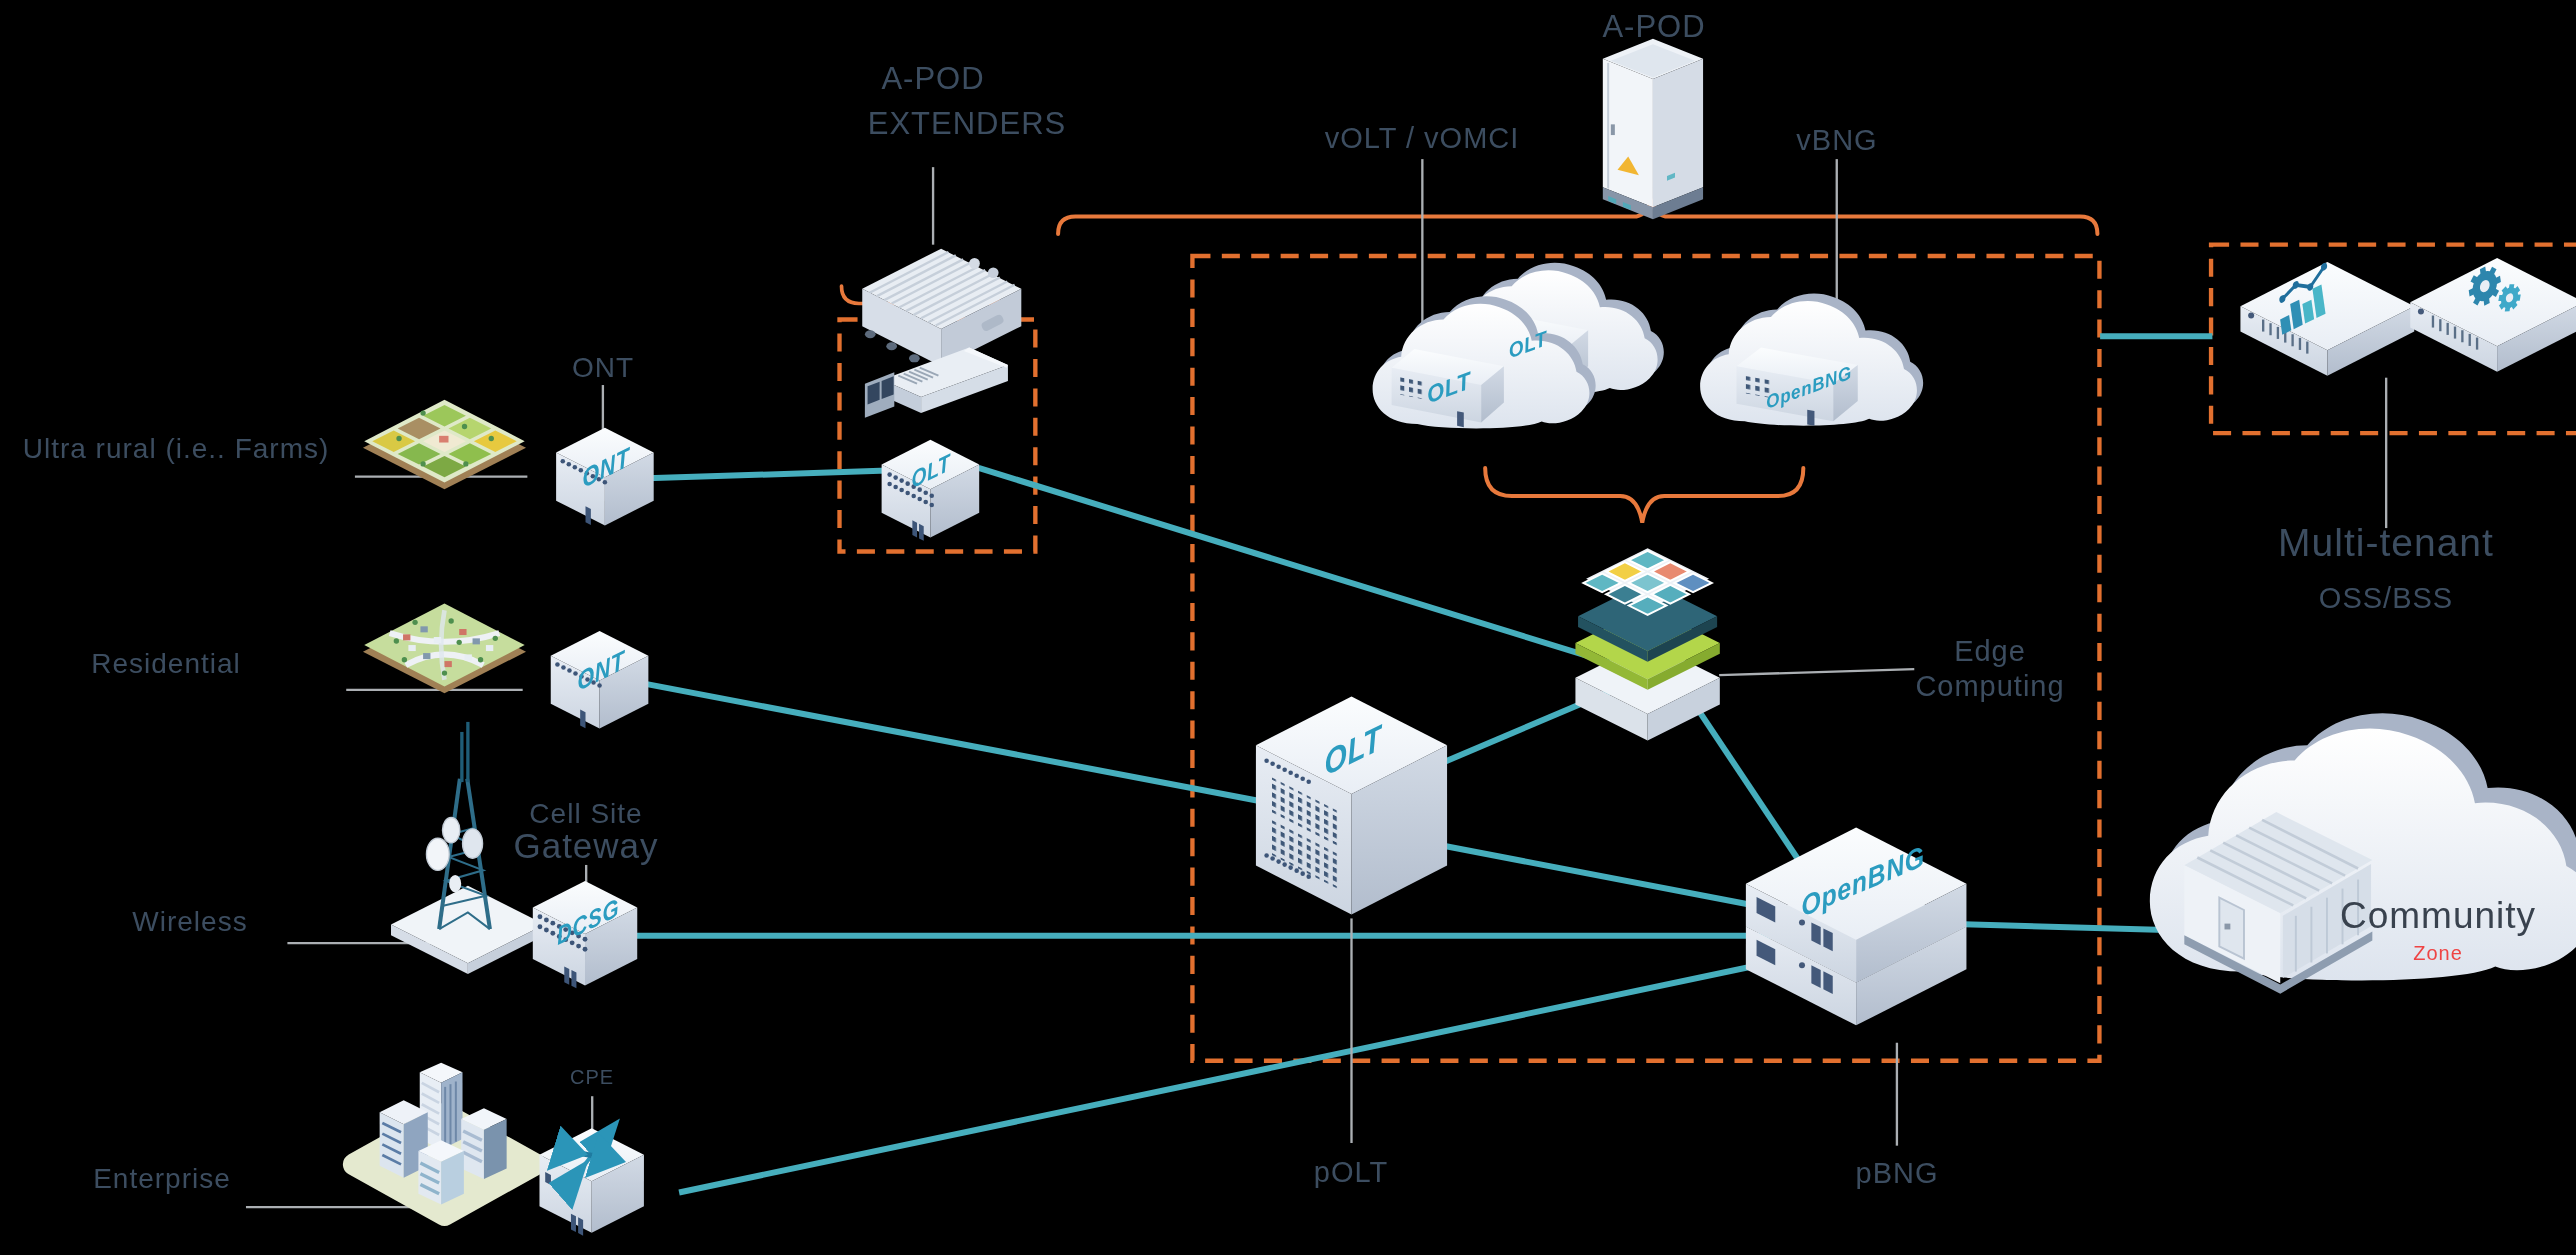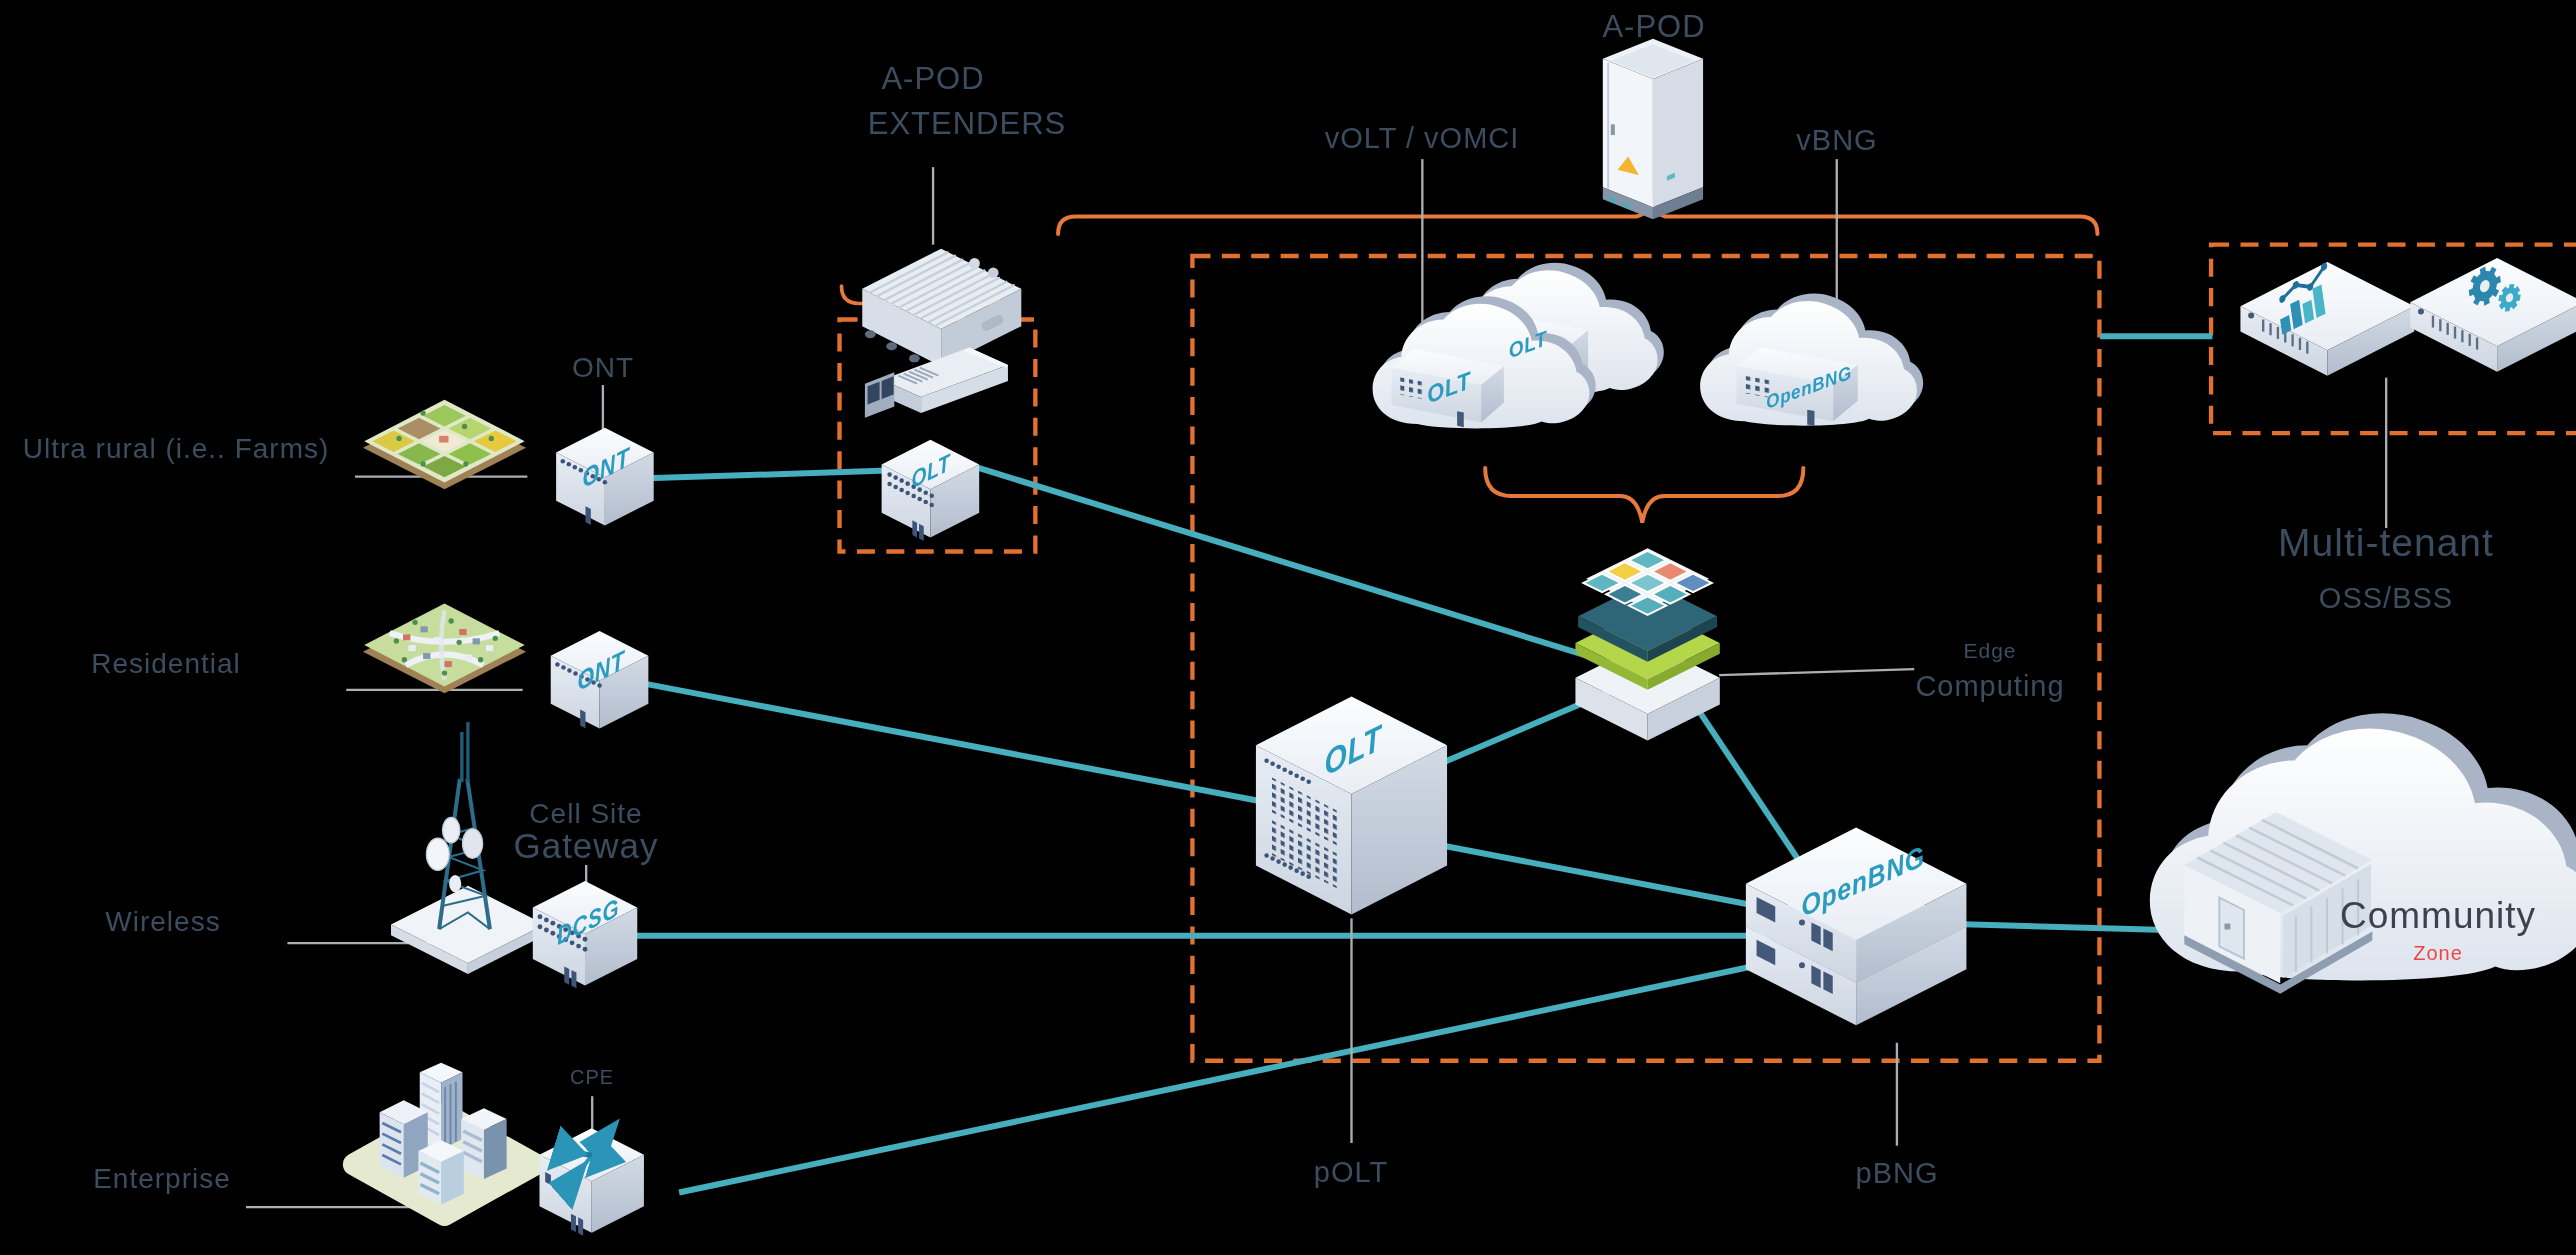--- a/index.html
+++ b/index.html
@@ -503,25 +503,25 @@
 
 <div class="lbl" style="left:1654px;top:27px;font-size:31px;">A-POD</div>
 <div class="lbl" style="left:1422px;top:138px;font-size:29px;">vOLT / vOMCI</div>
 <div class="lbl" style="left:1837px;top:140px;font-size:29px;">vBNG</div>
 
 <div class="lbl" style="left:603px;top:368px;font-size:28px;">ONT</div>
 <div class="lbl" style="left:176px;top:449px;font-size:28px;">Ultra rural (i.e.. Farms)</div>
 <div class="lbl" style="left:166px;top:664px;font-size:28px;">Residential</div>
 <div class="lbl" style="left:586px;top:814px;font-size:28px;">Cell Site</div>
 <div class="lbl" style="left:586px;top:846px;font-size:35px;">Gateway</div>
-<div class="lbl" style="left:163px;top:922px;font-size:28px;">Wireless</div>
+<div class="lbl" style="left:190px;top:922px;font-size:28px;">Wireless</div>
 <div class="lbl" style="left:592px;top:1077px;font-size:20px;">CPE</div>
 <div class="lbl" style="left:162px;top:1179px;font-size:28px;">Enterprise</div>
 
-<div class="lbl" style="left:1990px;top:651px;font-size:21px;">Edge</div>
+<div class="lbl" style="left:1990px;top:651px;font-size:29px;">Edge</div>
 <div class="lbl" style="left:1990px;top:686px;font-size:29px;">Computing</div>
 <div class="lbl" style="left:1351px;top:1172px;font-size:29px;">pOLT</div>
 <div class="lbl" style="left:1897px;top:1173px;font-size:29px;">pBNG</div>
 
 <div class="lbl" style="left:2386px;top:535px;font-size:39px;margin-top:8px;">Multi-tenant</div>
 <div class="lbl" style="left:2386px;top:598px;font-size:29px;">OSS/BSS</div>
 <div class="lbl" style="left:2438px;top:916px;font-size:37px;color:#39424e;">Community</div>
 <div class="lbl" style="left:2438px;top:953px;font-size:20px;color:#ef4444;">Zone</div>
 
 <div class="badge iso" style="left:606px;top:468px;font-size:24px;">ONT</div>

